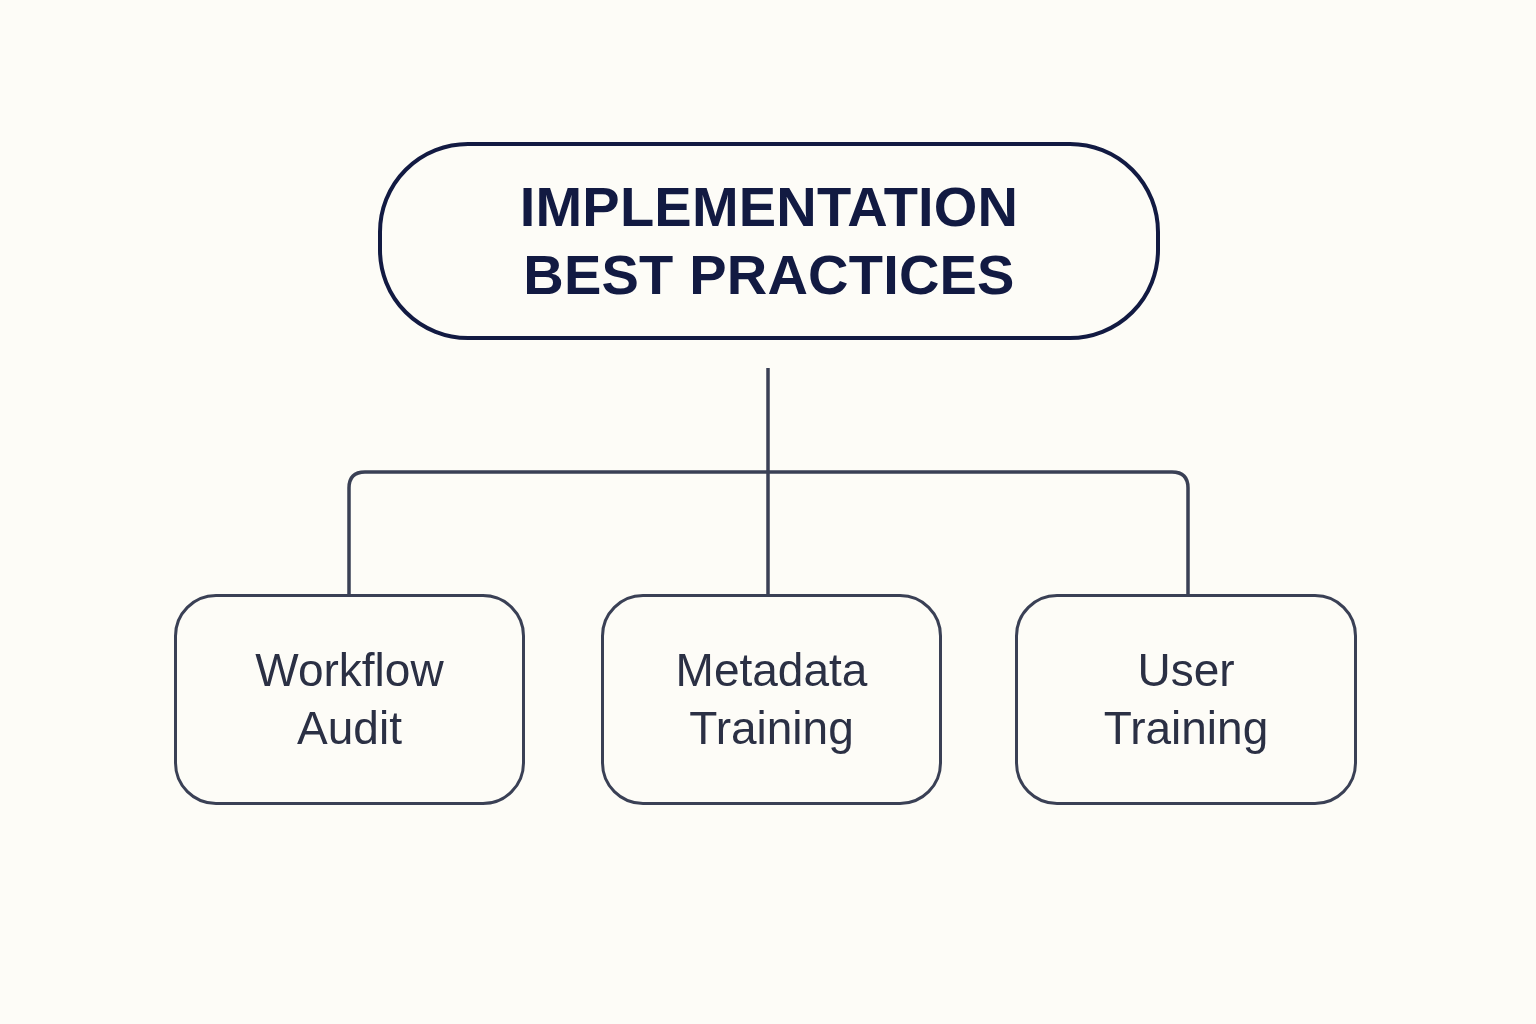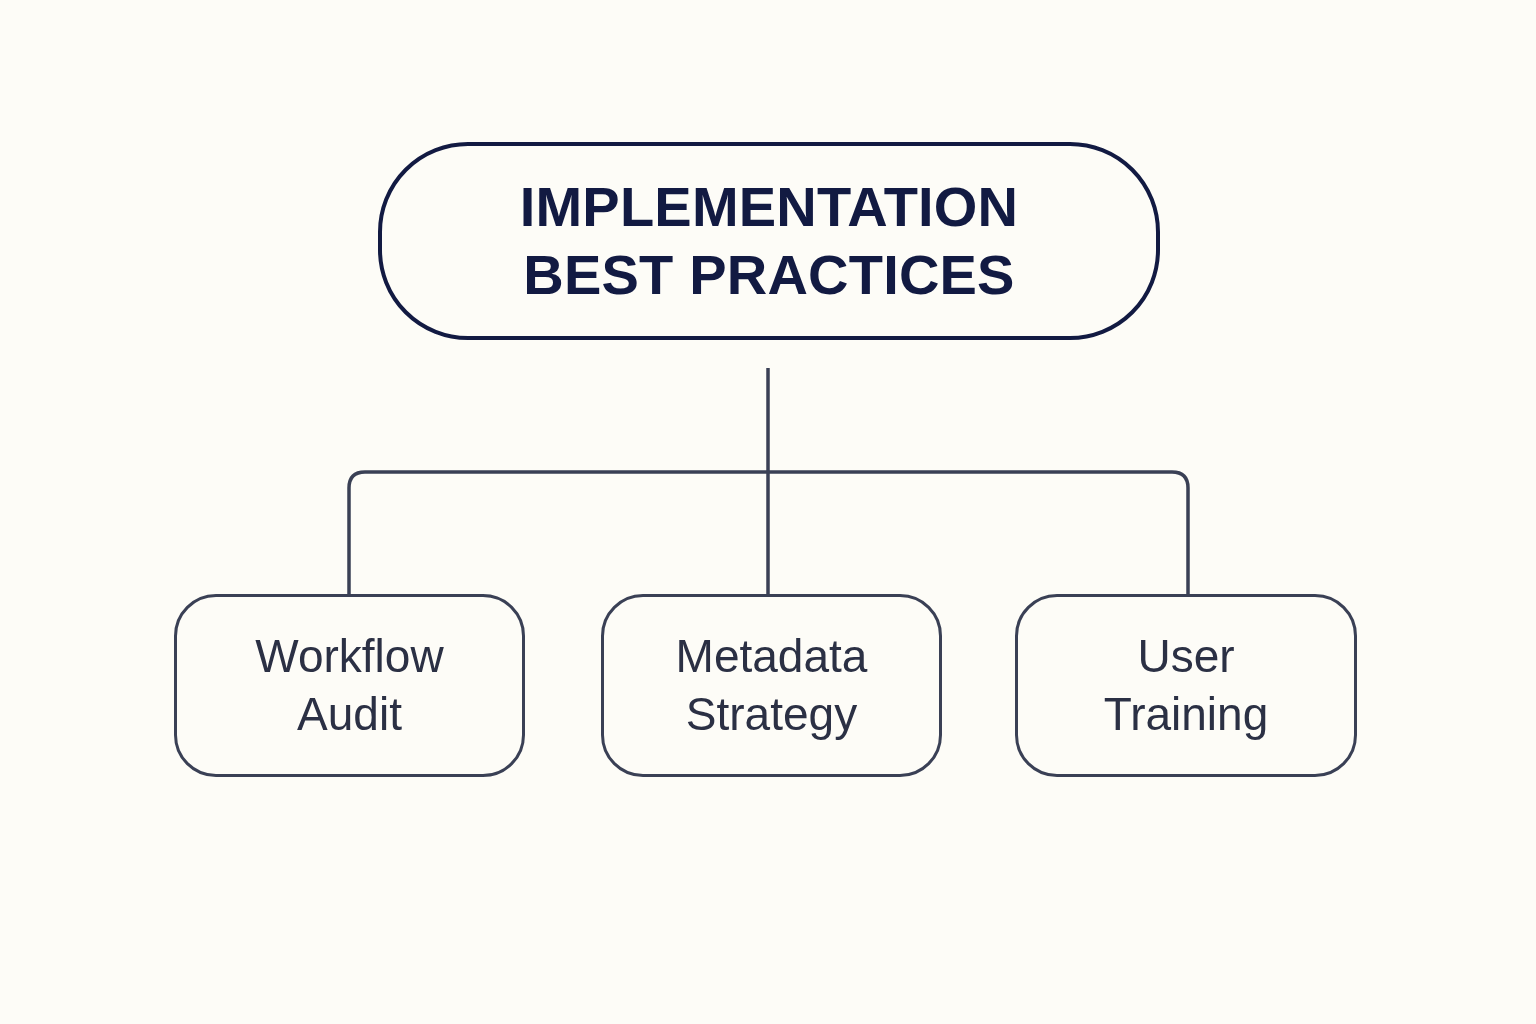--- a/index.html
+++ b/index.html
@@ -55,21 +55,21 @@
     font-size: 56px;
     font-weight: bold;
     line-height: 1.22;
     letter-spacing: 0.2px;
     color: #121a42;
     white-space: pre-line;
   }
 
   .child-node {
     top: 594px;
-    height: 183px;
+    height: 211px;
     border: 3.5px solid #3a4055;
     border-radius: 42px;
   }
   .child-node .node-label {
     font-size: 46px;
     font-weight: normal;
     line-height: 1.25;
     color: #2b3044;
     white-space: pre-line;
   }
@@ -99,21 +99,21 @@
 BEST PRACTICES</div>
   </div>
 
   <div class="node child-node" id="child-node-0">
     <div class="node-label">Workflow
 Audit</div>
   </div>
 
   <div class="node child-node" id="child-node-1">
     <div class="node-label">Metadata
-Strategy</div>
+Training</div>
   </div>
 
   <div class="node child-node" id="child-node-2">
     <div class="node-label">User
 Training</div>
   </div>
 
 </div>
 
 </body></html>

